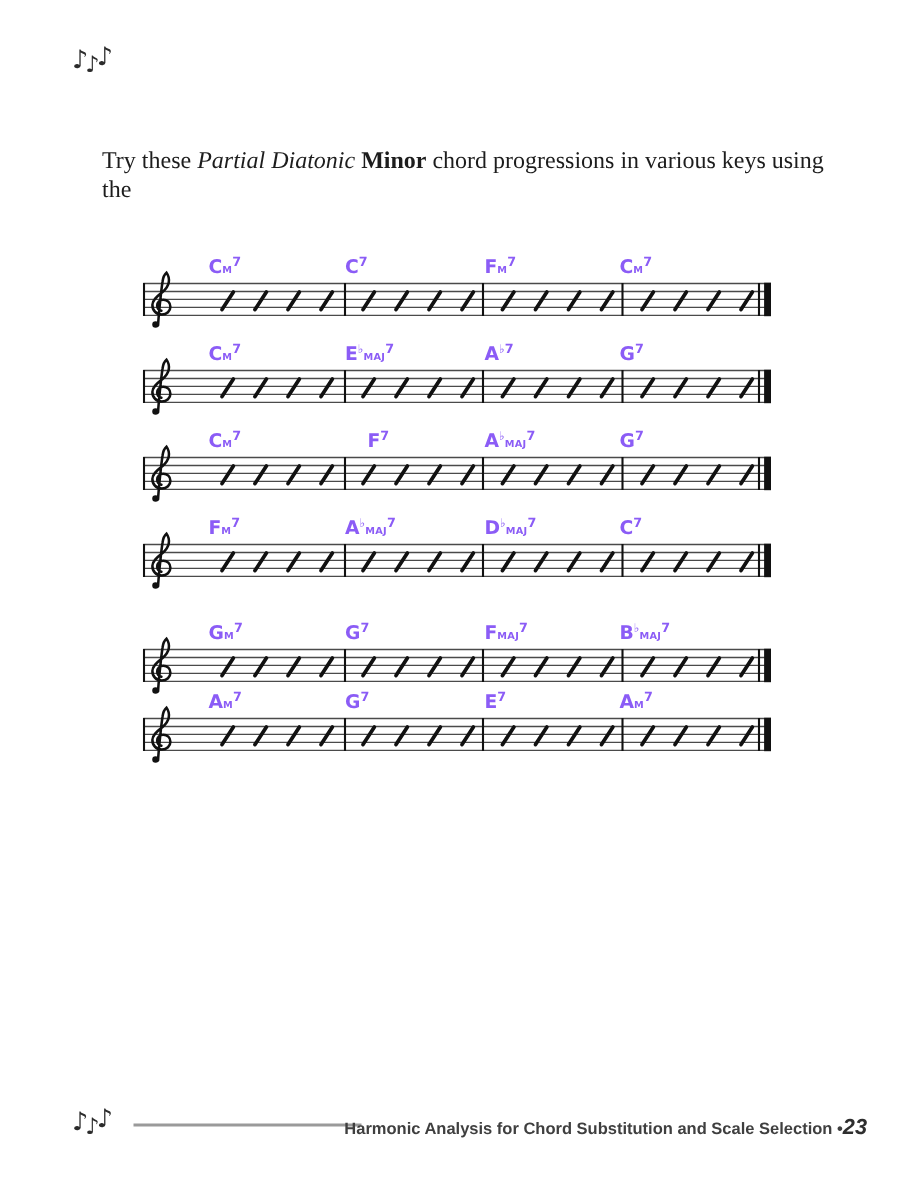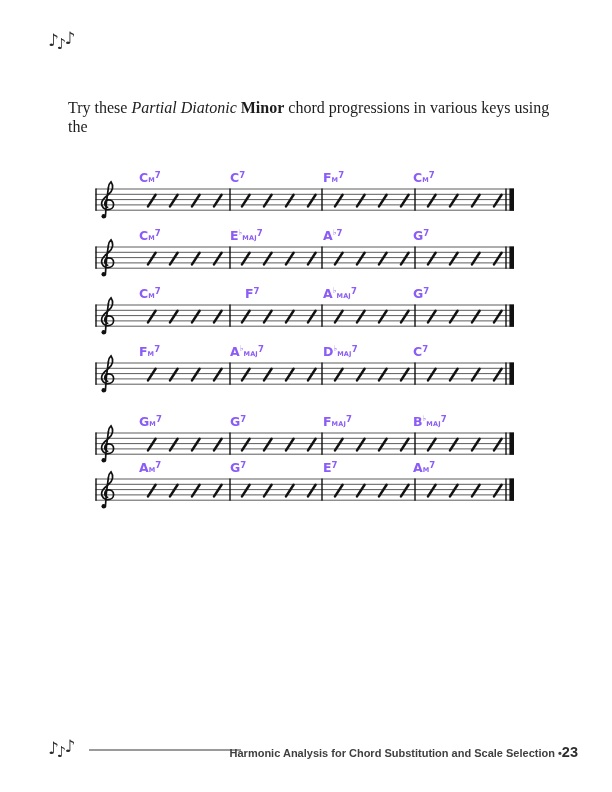--- a/index.html
+++ b/index.html
@@ -35,21 +35,21 @@
   .chord .qual{font-size:6.5px;text-transform:uppercase;letter-spacing:.2px;}
   .chord .ext{font-size:8.5px;vertical-align:4.5px;}
   .staffsvg{position:absolute;left:0;top:12px;}
   
   .footer-logo{left:48px;top:738px;}
   .footer-rule{position:absolute;left:89px;top:749px;width:152px;height:1.5px;background:#9a9a9a;}
   .footer-text{
     position:absolute;right:34px;top:744px;white-space:nowrap;
     font-weight:bold;color:#3f3f3f;font-size:11px;
   }
-  .footer-text .pgnum{font-size:14.5px;color:#2e2e2e;}
+  .footer-text .pgnum{font-size:14.5px;color:#2e2e2e;font-style:italic;}
   .footer-text .bullet{font-size:11px;}
 </style>
 </head>
 <body>
 
 <div class="page">
 
   <div class="logo header-logo"><span class="note n0">♪</span><span class="note n1">♪</span><span class="note n2">♪</span></div>
 
   <div class="intro">

